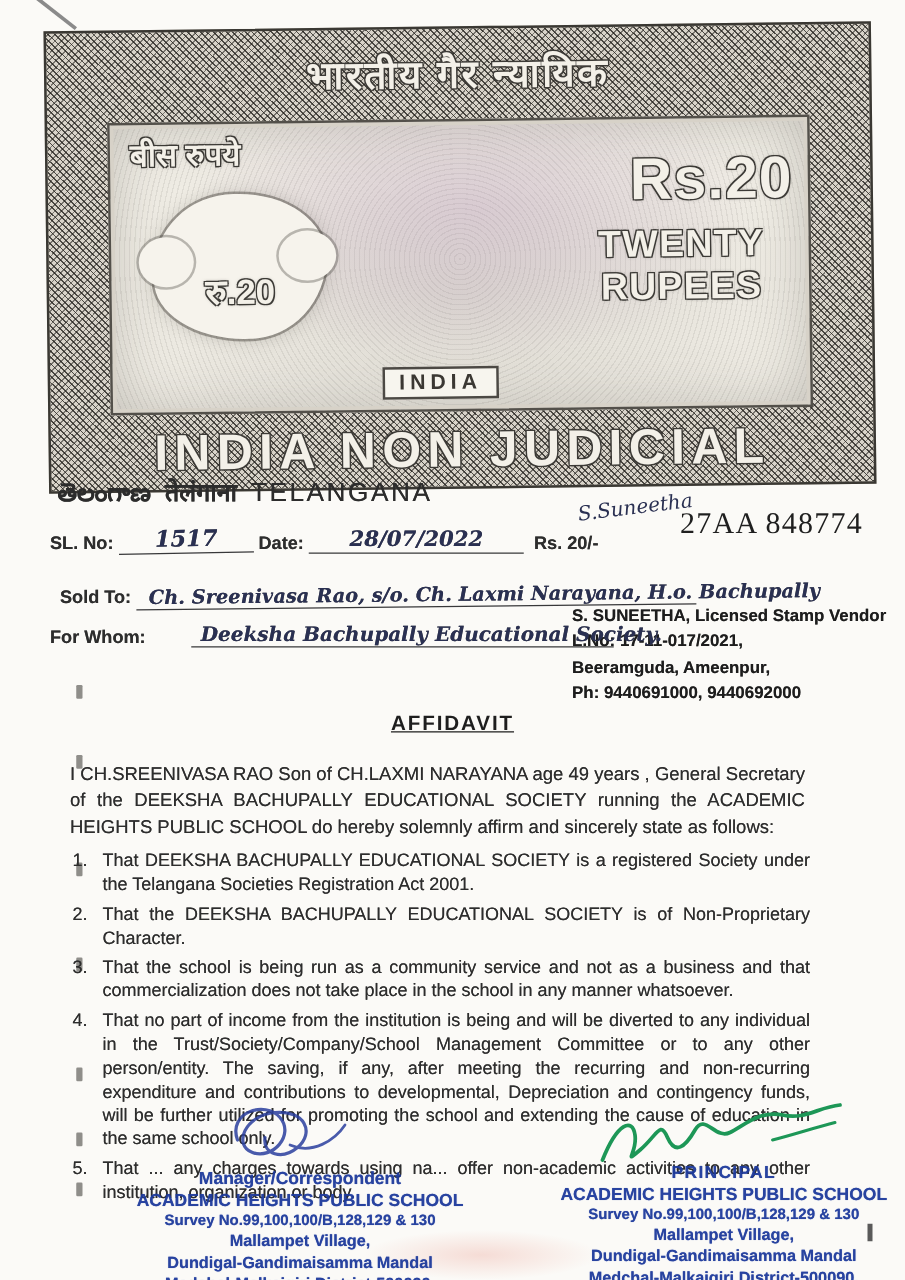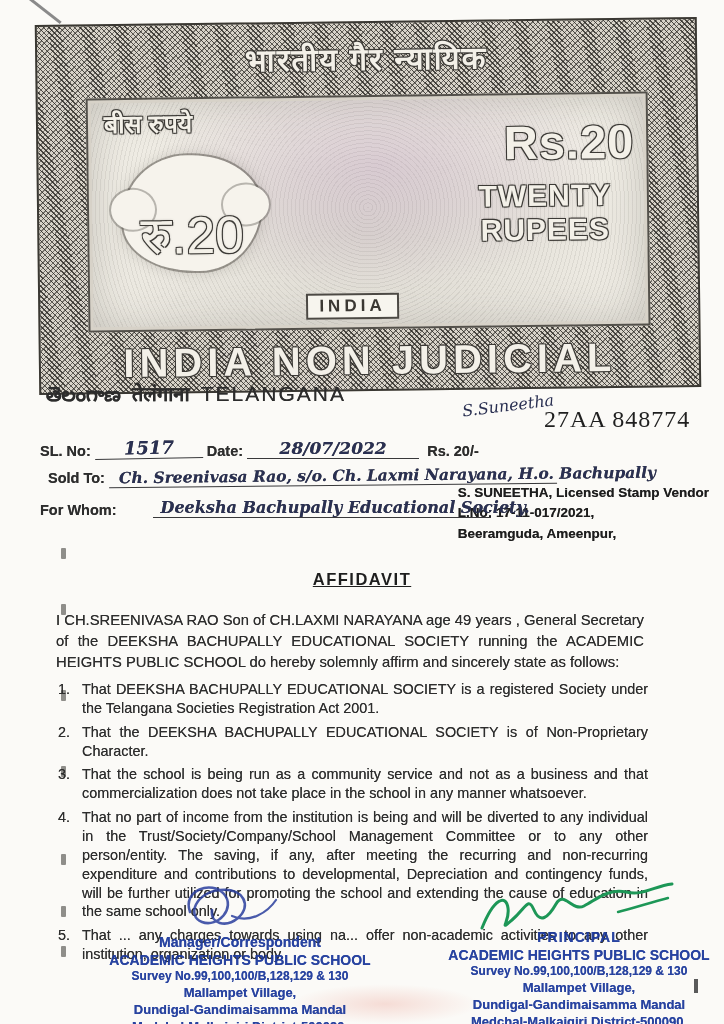--- a/index.html
+++ b/index.html
@@ -48,21 +48,21 @@
     border-radius:48% 52% 46% 54% / 55% 45% 58% 42%;
     box-shadow:0 0 0 2px rgba(70,66,60,.45), 0 0 14px rgba(70,66,60,.25);
     display:flex;align-items:center;justify-content:center;
   }
   .flower::before,.flower::after{
     content:"";position:absolute;background:#f6f3ec;border-radius:50%;
     box-shadow:0 0 0 2px rgba(70,66,60,.35);
   }
   .flower::before{width:44px;height:40px;left:-12px;top:34px;}
   .flower::after{width:46px;height:40px;right:-8px;top:30px;}
-  .ru20{font-size:52px;font-weight:normal;position:relative;z-index:2;margin-top:38px;}
+  .ru20{font-size:28px;font-weight:bold;position:relative;z-index:2;margin-top:38px;}
   .twenty{
     position:absolute;right:2px;top:84px;width:200px;text-align:center;
     font-size:30px;font-weight:bold;line-height:1.12;letter-spacing:1px;
   }
   .india-box{
     position:absolute;left:47%;transform:translateX(-50%);bottom:8px;
     background:#f7f5ee;border:2px solid #4c4944;color:#3b3833;
     font-size:17px;font-weight:bold;letter-spacing:4px;padding:1px 11px;
   }
   .banner{
@@ -75,21 +75,21 @@
   .state-row{left:46px;top:380px;font-size:20px;font-weight:bold;color:#2c2c2c;}
   .state-row .en{letter-spacing:2px;font-weight:normal;font-size:21px;}
   .hand{
     font-family:"DejaVu Serif", serif;font-style:italic;color:#2a3052;
   }
   .sig-vendor{left:462px;top:396px;font-size:16px;transform:rotate(-7deg);}
   .serial{
     left:544px;top:406px;font-family:Liberation Serif, serif;
     font-size:24px;color:#1f1f1f;letter-spacing:1px;
   }
-  .sl-row{left:40px;top:437px;font-size:14.5px;font-weight:bold;}
+  .sl-row{left:40px;top:421px;font-size:14.5px;font-weight:bold;}
   .uline{display:inline-block;border-bottom:1.6px solid #38383a;text-align:center;vertical-align:bottom;}
   .sl-val{width:108px;font-size:18px;transform:rotate(-1deg);}
   .date-val{width:172px;font-size:17px;}
   .vendor{
     right:15px;top:447px;text-align:left;font-size:13.5px;font-weight:600;
     color:#1d1d1d;line-height:1.5;margin-top:36px;
   }
   .sold-row{left:48px;top:466px;font-size:14.5px;font-weight:bold;white-space:nowrap;}
   .sold-val{width:438px;font-size:15.5px;text-align:left;padding-left:10px;transform:rotate(-0.6deg);}
   .whom-row{left:40px;top:498px;font-size:14.5px;font-weight:bold;white-space:nowrap;}
@@ -173,20 +173,21 @@
   <span class="uline sl-val hand">1517</span>
   <span>Date:</span>
   <span class="uline date-val hand">28/07/2022</span>&nbsp;
   <span>Rs. 20/-</span>
 </div>
 
 <div class="abs vendor typed">
   <span style="display:block">S. SUNEETHA, Licensed Stamp Vendor</span>
   <span style="display:block">L.No: 17-11-017/2021,</span>
   <span style="display:block">Beeramguda, Ameenpur,</span>
+  <span style="display:block">Ph: 9440691000, 9440692000</span>
 </div>
 
 <div class="abs sold-row typed">
   <span>Sold To:</span>
   <span class="uline sold-val hand">Ch. Sreenivasa Rao, s/o. Ch. Laxmi Narayana, H.o. Bachupally</span>
 </div>
 <div class="abs whom-row typed">
   <span>For Whom:</span>
   <span class="uline whom-val hand">Deeksha Bachupally Educational Society.</span>
 </div>

